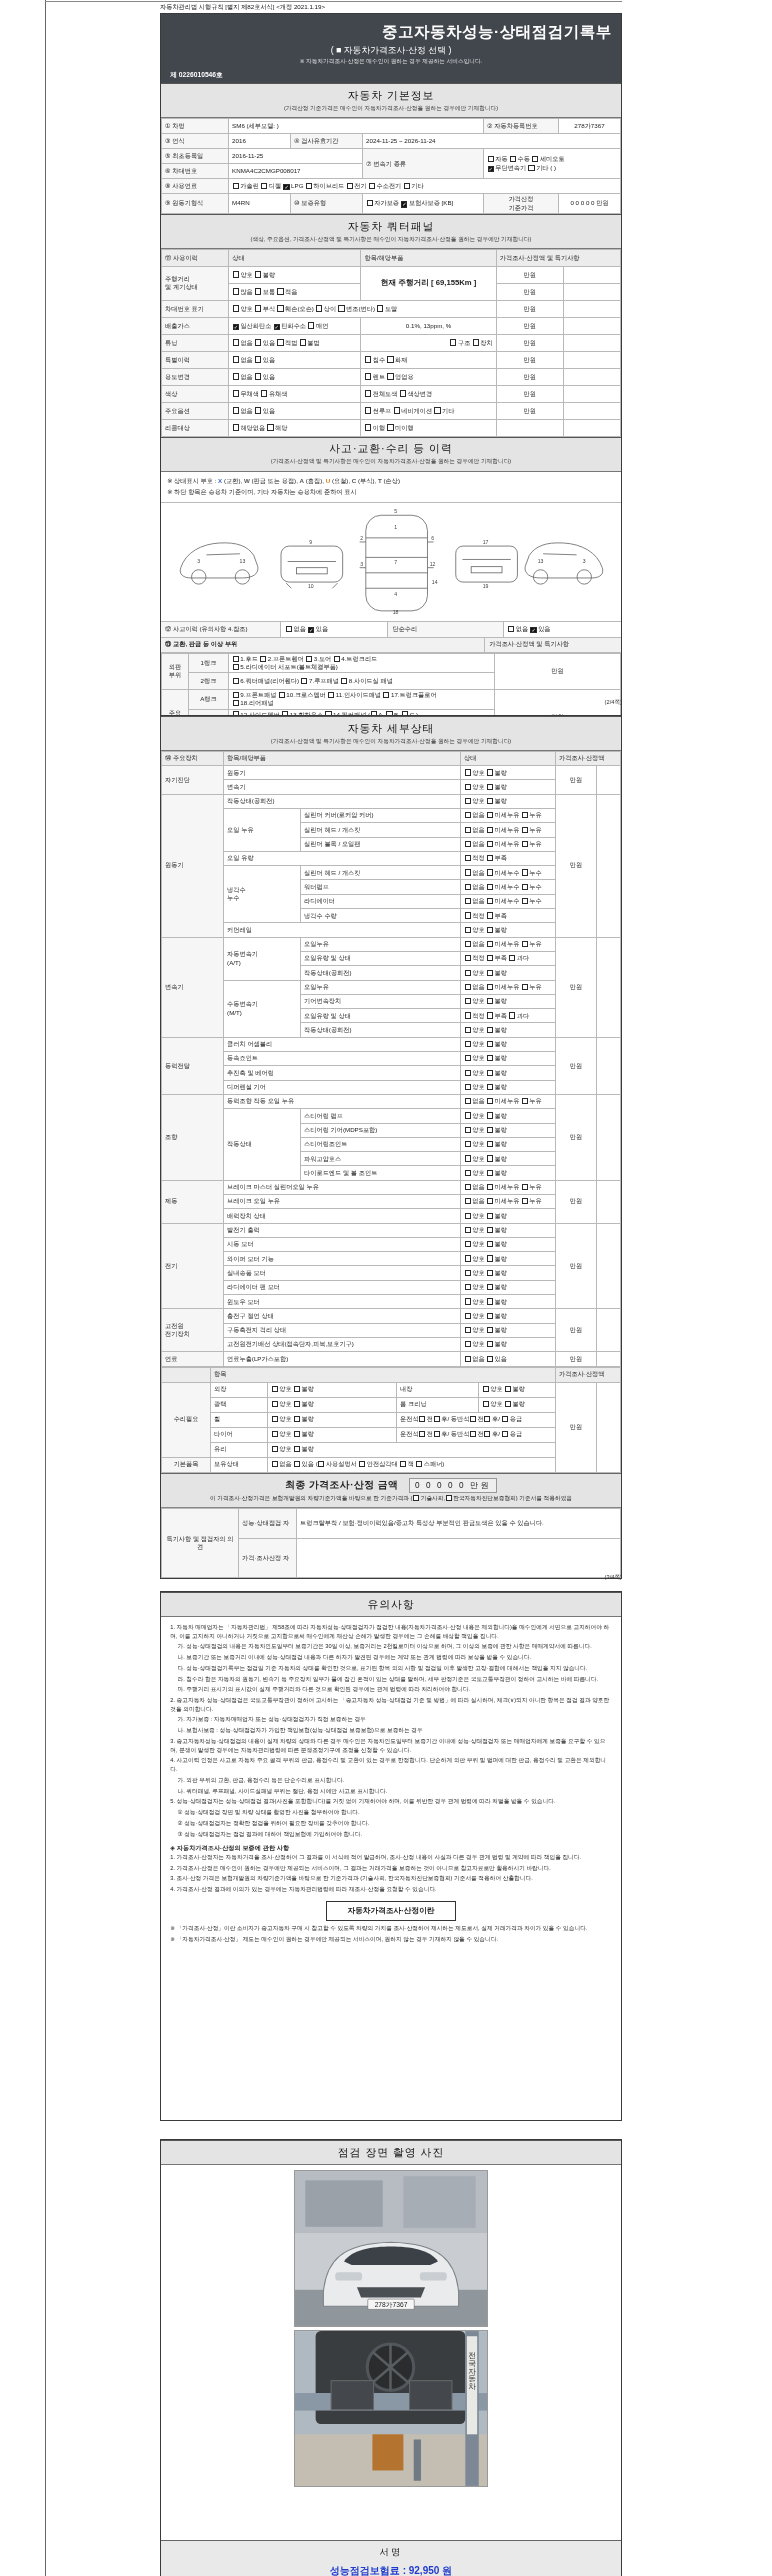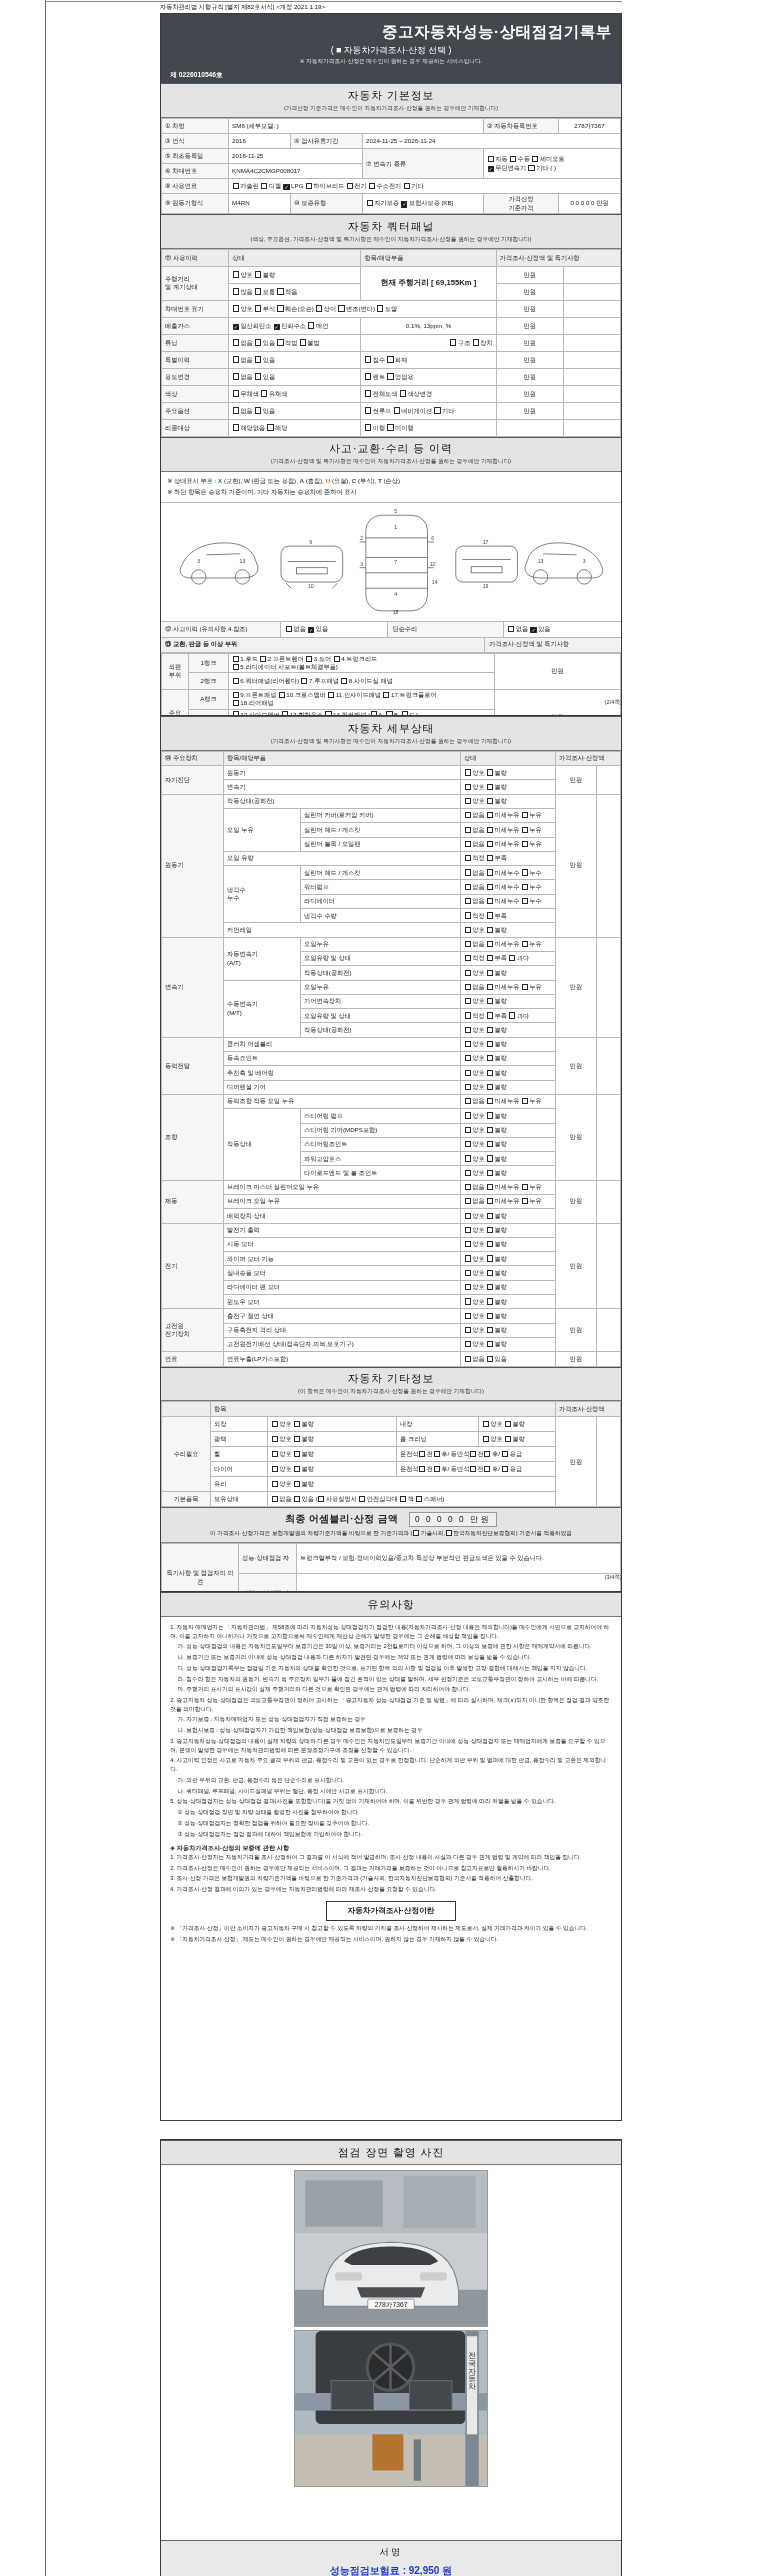--- a/index.html
+++ b/index.html
@@ -539,24 +539,20 @@
         <tr>
           <td class="g">연료</td>
           <td colspan="2">연료누출(LP가스포함)</td>
           <td><span class="cb"></span>없음  <span class="cb"></span>있음</td>
           <td class="p">만원</td>
           <td></td>
         </tr>
       </tbody>
     </table>
 
-  <div class="sech">
-    <div class="st">자동차 기타정보</div>
-    <div class="sn">(이 항목은 매수인이 자동차가격조사·산정을 원하는 경우에만 기재합니다)</div>
-  </div>
   <table class="t-etc" id="tbl-etc">
       <colgroup>
         <col style="width:49px">
         <col style="width:57px">
         <col style="width:129px">
         <col style="width:82px">
         <col style="width:77px">
         <col style="width:41px">
         <col style="width:24px">
       </colgroup>
@@ -597,21 +593,21 @@
         </tr>
         <tr>
           <td class="g ctr">기본품목</td>
           <td>보유상태</td>
           <td colspan="3"><span class="cb"></span>없음  <span class="cb"></span>있음 (<span class="cb"></span>사용설명서 <span class="cb"></span>안전삼각대 <span class="cb"></span>잭 <span class="cb"></span>스패너)</td>
         </tr>
       </tbody>
     </table>
 
   <div class="finalbar">
-    <span class="ft">최종 어셈블리·산정 금액</span>
+    <span class="ft">최종 가격조사·산정 금액</span>
     <span class="fv">0 0 0 0 0 만원</span>
     <div class="fn" id="final-note">이 가격조사·산정가격은 보험개발원의 차량기준가액을 바탕으로 한 기준가격과 (<span class="cb"></span>기술사회,<span class="cb"></span>한국자동차진단보증협회) 기준서를 적용하였음</div>
   </div>
   <table style="width:100%;">
     <colgroup>
         <col style="width:77px">
         <col style="width:58px">
         <col>
       </colgroup>
     <tbody>

